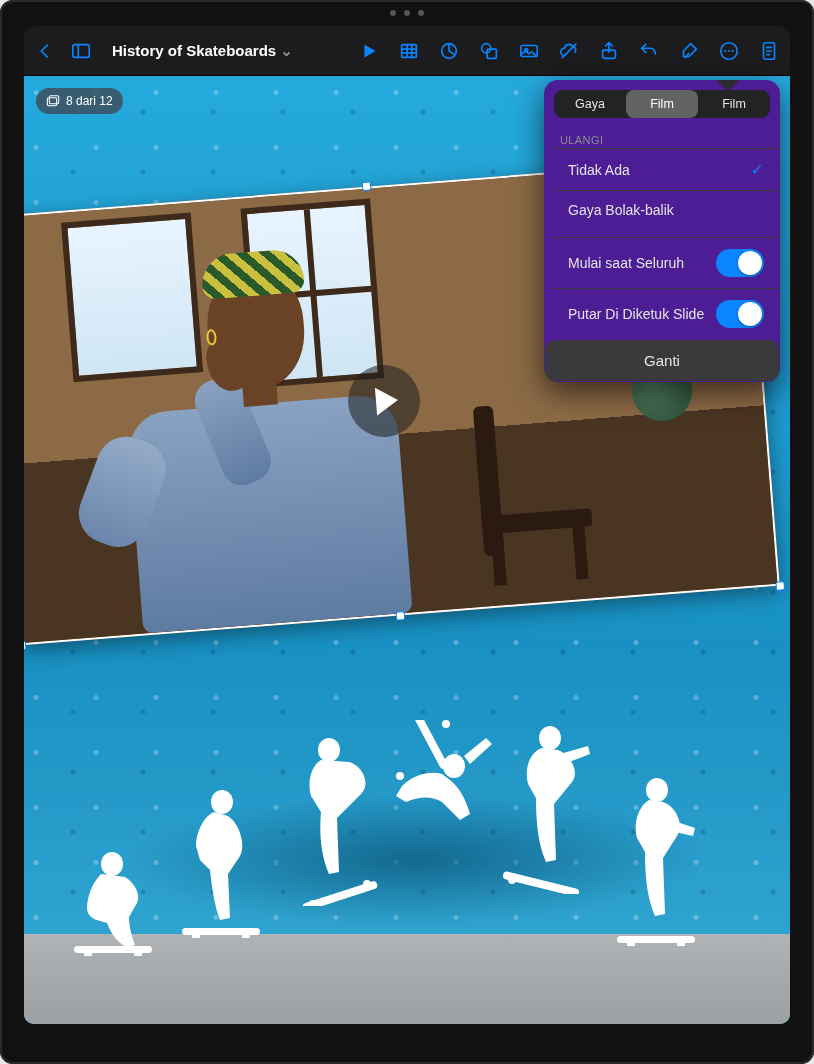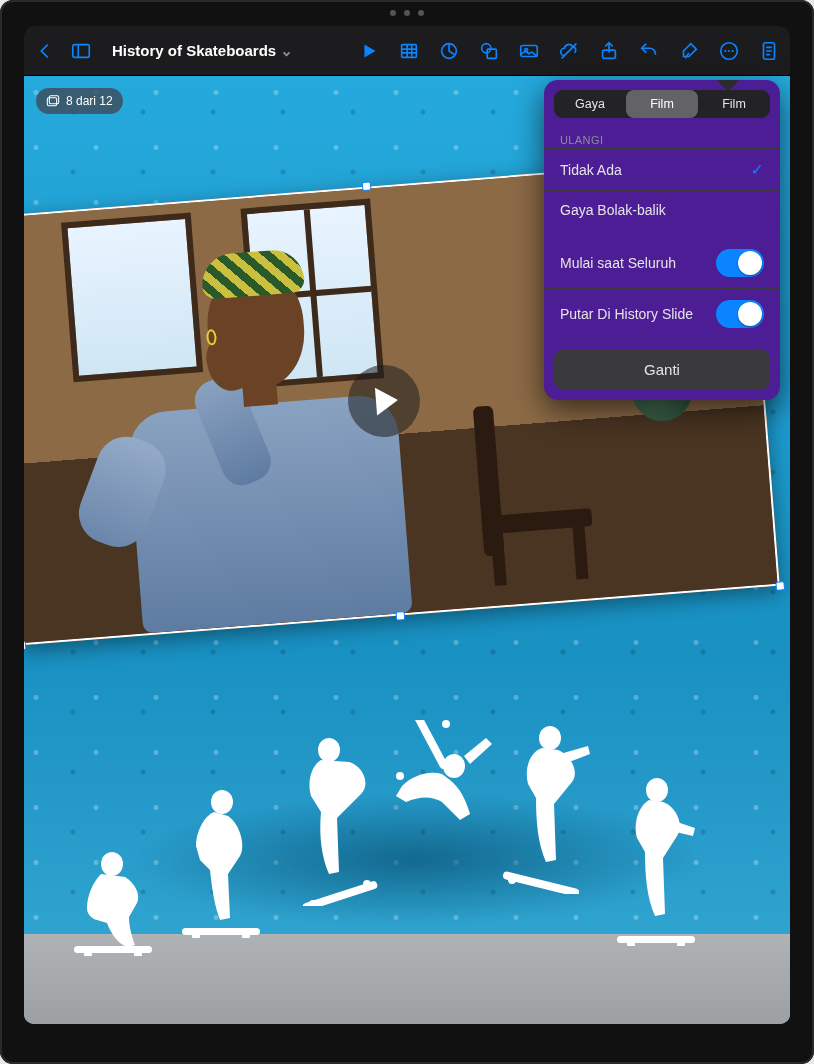--- a/index.html
+++ b/index.html
@@ -139,27 +139,27 @@
       position:absolute; top:54px; right:10px; width:236px;
       background:#4c1d95; border-radius:14px;
       box-shadow:0 10px 30px rgba(0,0,0,.6);
       overflow:hidden; z-index:10;
       color:#e4e4e6; font-size:14px;
     }
     .seg{display:flex;background:#232325;border-radius:9px;margin:10px;}
     .seg button{flex:1;appearance:none;border:0;background:transparent;color:#e4e4e6;font-size:12.5px;padding:7px 0;cursor:pointer;border-radius:8px;}
     .seg button.active{background:#636366;color:#fff;}
     .section-lbl{font-size:11px;color:#8e8e93;letter-spacing:.4px;padding:6px 16px 2px;text-transform:uppercase;}
-    .list{border-top:1px solid #3a3a3c;}
+    .list{border-top:1px solid #3a3a3c;margin-left:8px;}
     .row{display:flex;align-items:center;justify-content:space-between;padding:11px 16px;border-bottom:1px solid #3a3a3c;cursor:pointer;}
     .row:last-child{border-bottom:0;}
     .check{color:#0a84ff;font-size:16px;}
     .toggle{position:relative;width:48px;height:28px;border-radius:14px;background:#0a84ff;cursor:pointer;}
     .toggle::after{content:"";position:absolute;top:2px;right:2px;width:24px;height:24px;border-radius:50%;background:#fff;box-shadow:0 1px 2px rgba(0,0,0,.4);}
-    .btn-block{margin:10px;border-radius:10px;background:#3a3a3c;}
+    .btn-block{margin:1px;border-radius:10px;background:#3a3a3c;}
     .btn-block button{display:block;width:100%;appearance:none;border:0;background:transparent;color:#e4e4e6;font-size:15px;padding:12px 0;cursor:pointer;}
     .btn-block button + button{border-top:1px solid #2c2c2e;}
 
     
     .popover::before{
       content:"";position:absolute;top:-8px;right:44px;width:16px;height:16px;background:#2c2c2e;transform:rotate(45deg);border-radius:2px;
     }
   </style>
 </head>
 <body>
@@ -380,21 +380,21 @@
         <div class="row">
           <span>Gaya Bolak-balik</span>
         </div>
       </div>
       <div class="list" style="margin-top:8px;">
         <div class="row">
           <span>Mulai saat Seluruh</span>
           <div class="toggle"></div>
         </div>
         <div class="row">
-          <span>Putar Di History Slide</span>
+          <span>Putar Di Diketuk Slide</span>
           <div class="toggle"></div>
         </div>
       </div>
       <div class="btn-block">
         <button>Ganti</button>
       </div>
     </div>
 
   </div>
 </div>

